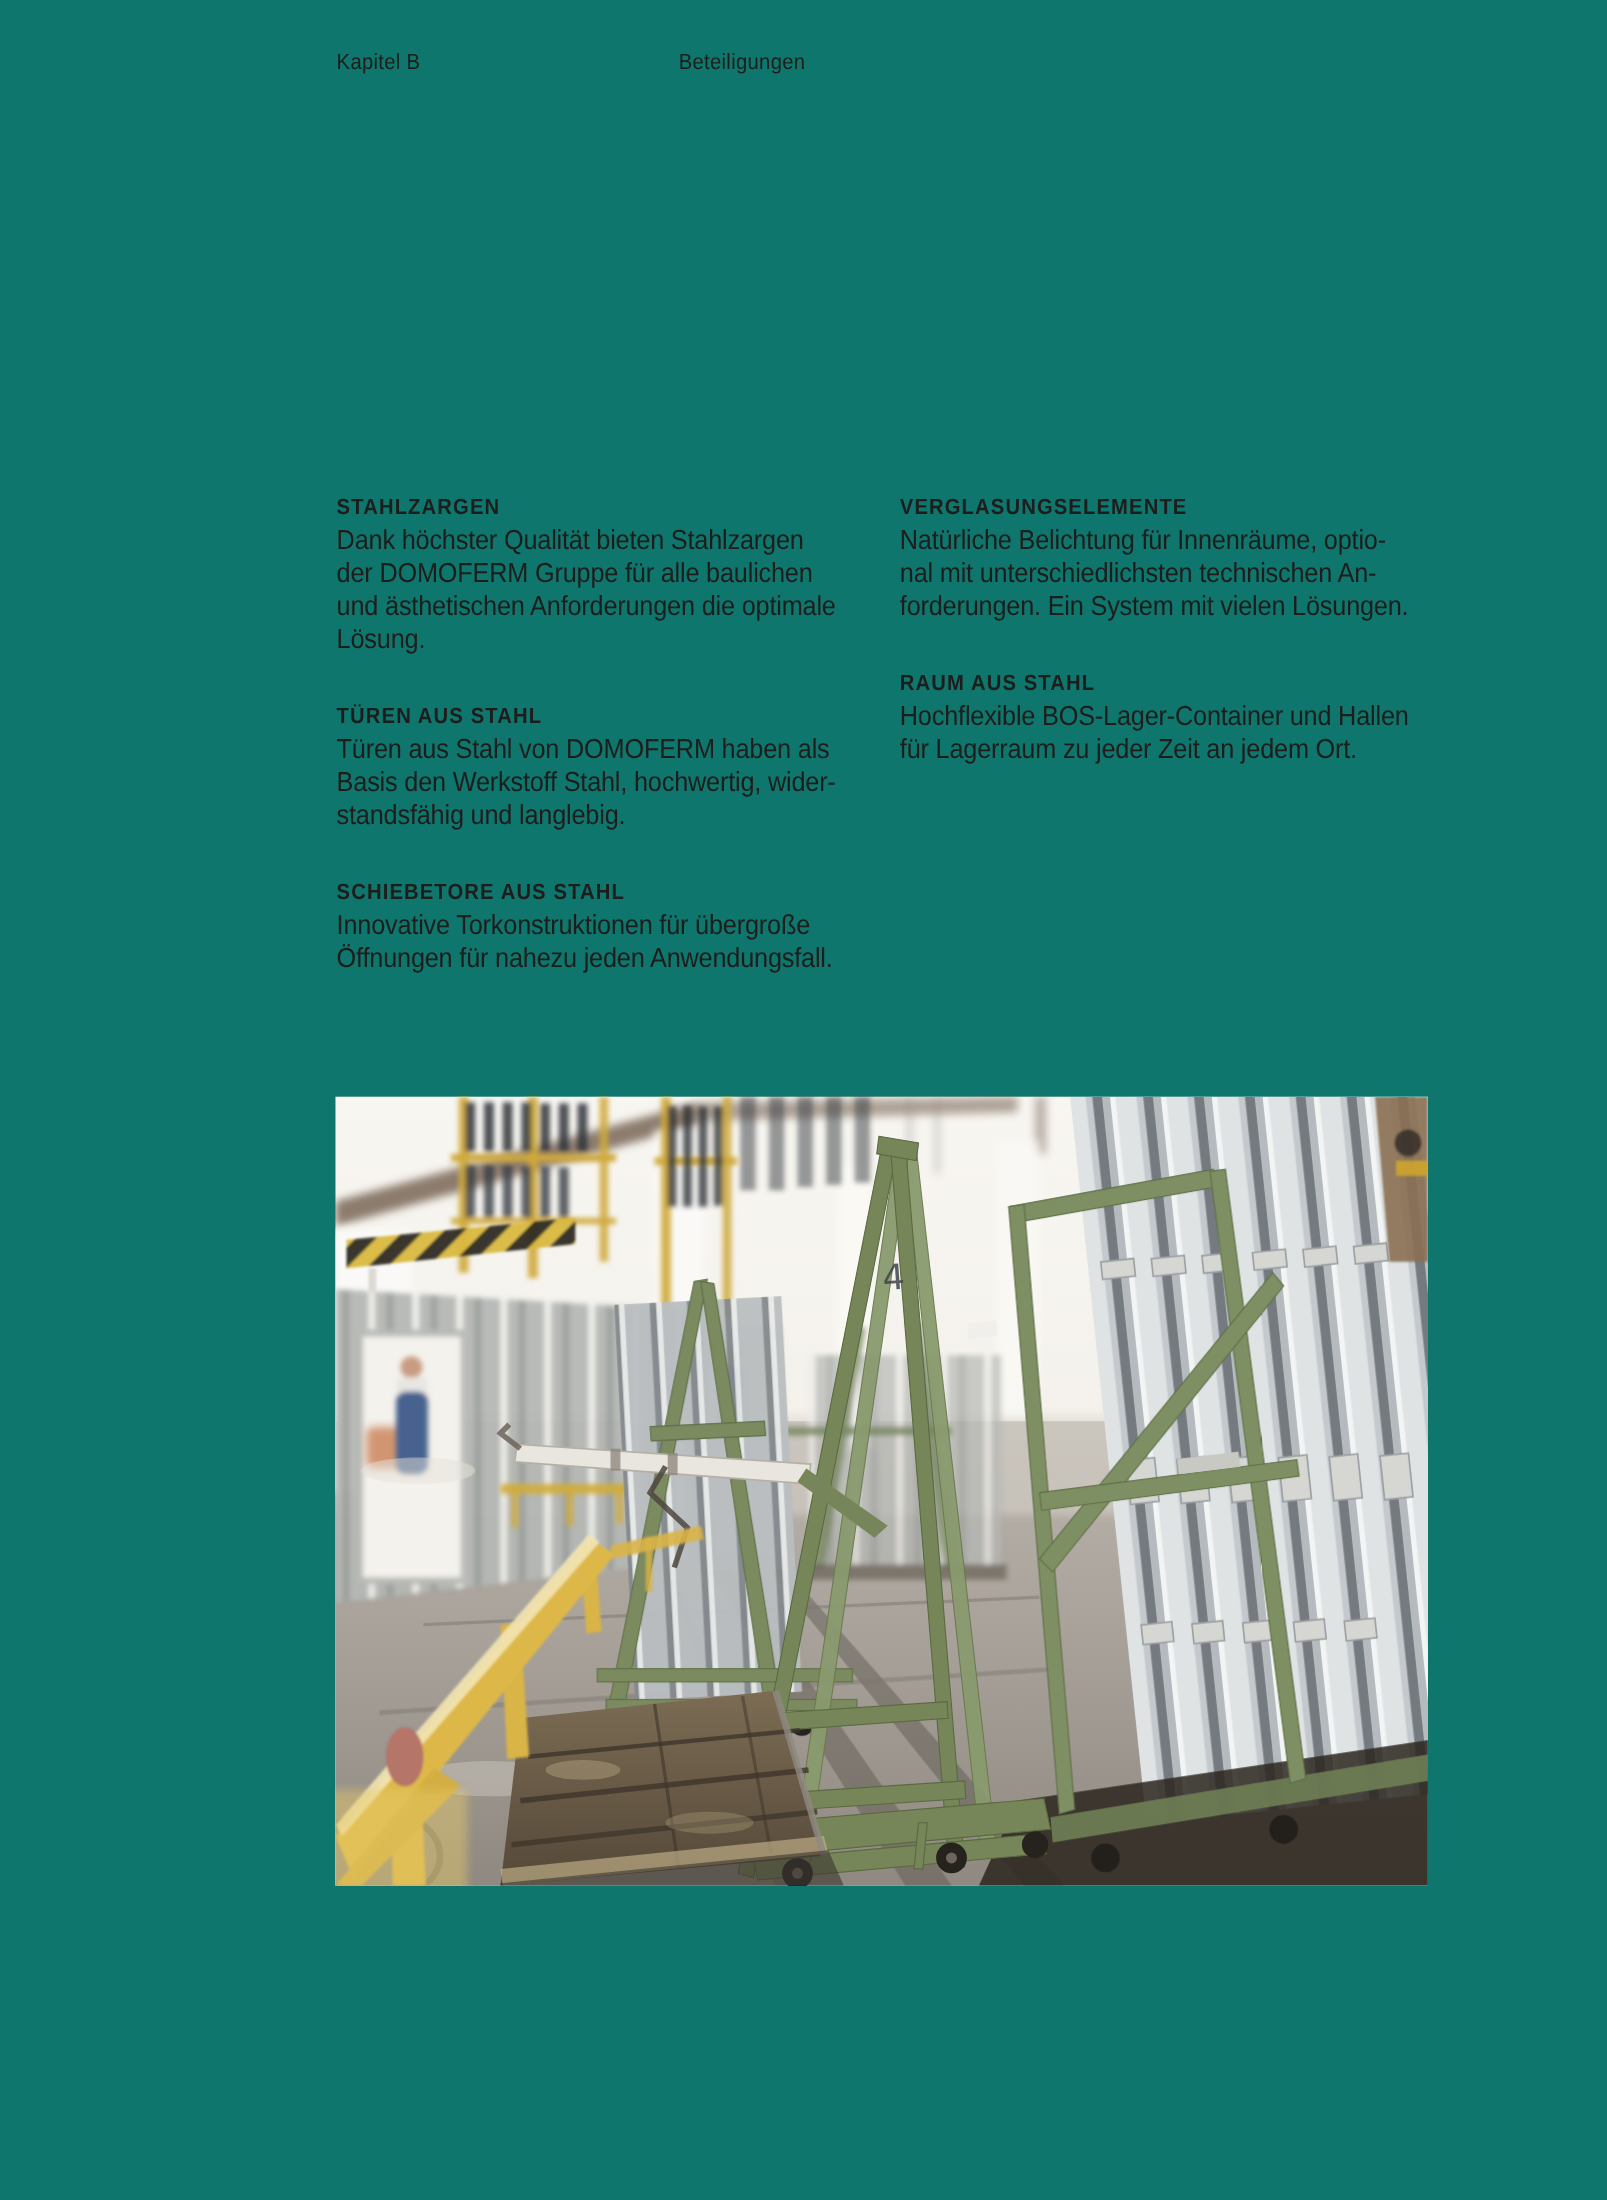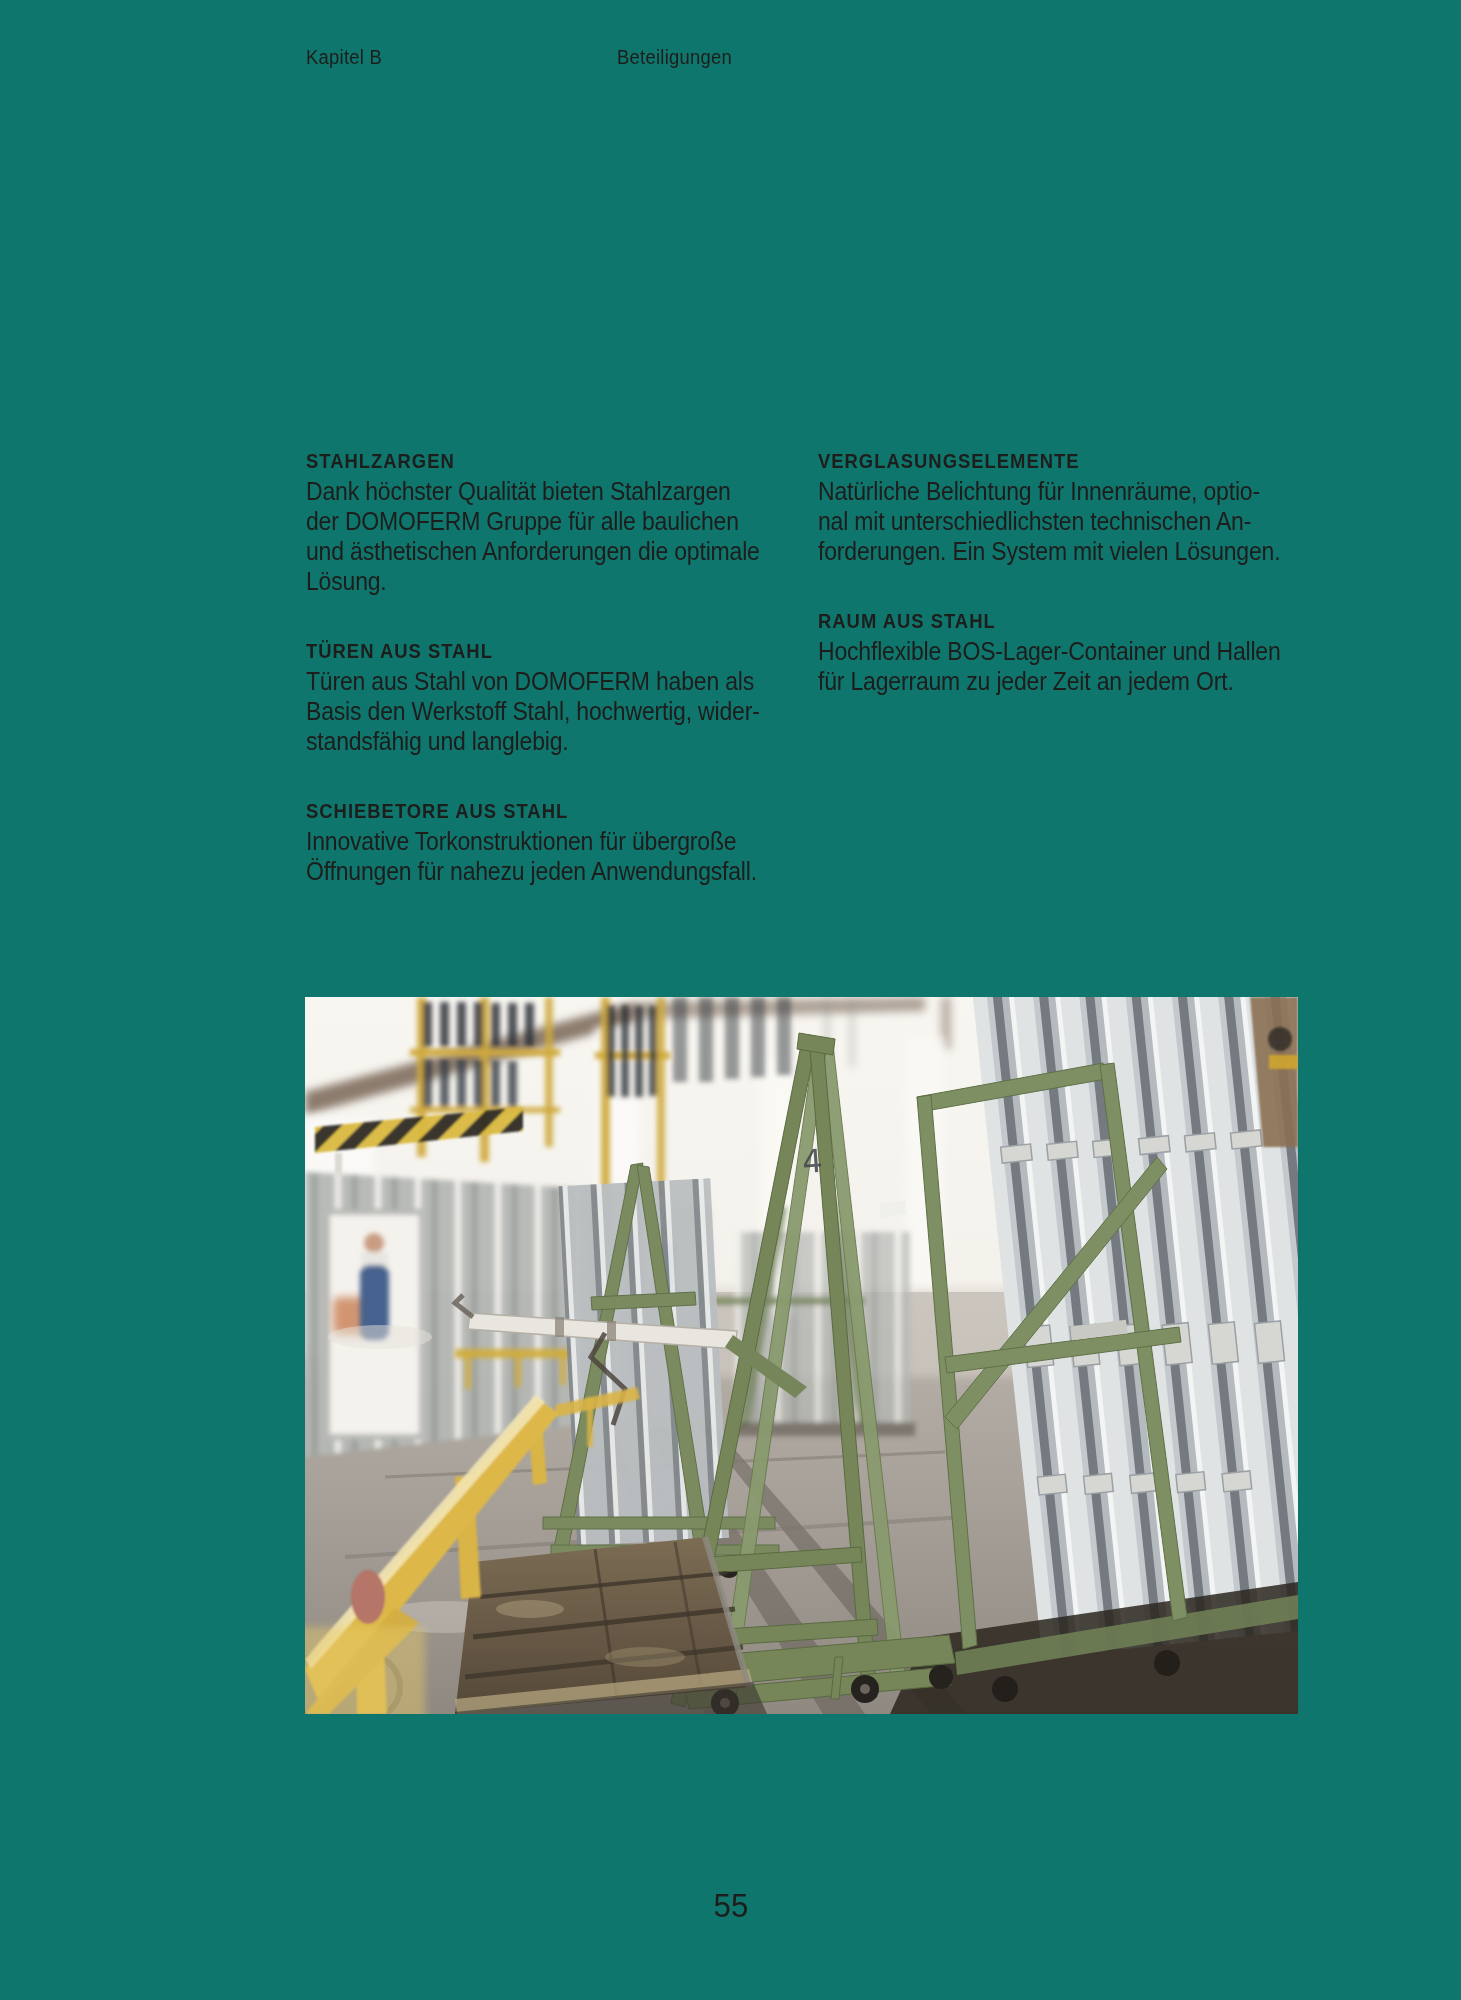--- a/index.html
+++ b/index.html
@@ -355,15 +355,14 @@
         <polygon points="0,717 90,610 114,626 24,717" fill="#d4ae3f" opacity="0.95"></polygon>
         <ellipse cx="63" cy="600" rx="17" ry="27" fill="#b57468"></ellipse>
       </g>
       <rect x="-10" y="630" width="130" height="100" fill="#e8cc6a" opacity="0.45" filter="url(#b3)"></rect>
 
       <text x="498" y="176" font-size="32" font-family="DejaVu Sans, sans-serif" fill="#3f444b" opacity="0.85" transform="rotate(-4 498 176)">4</text>
       <rect x="575" y="205" width="26" height="14" fill="#eeeeea" opacity="0.85" transform="rotate(-6 588 212)"></rect>
     </svg>
   </div>
 
-  <div class="pagenum"><span>55</span></div>
 
 </div>
 
 </body></html>

